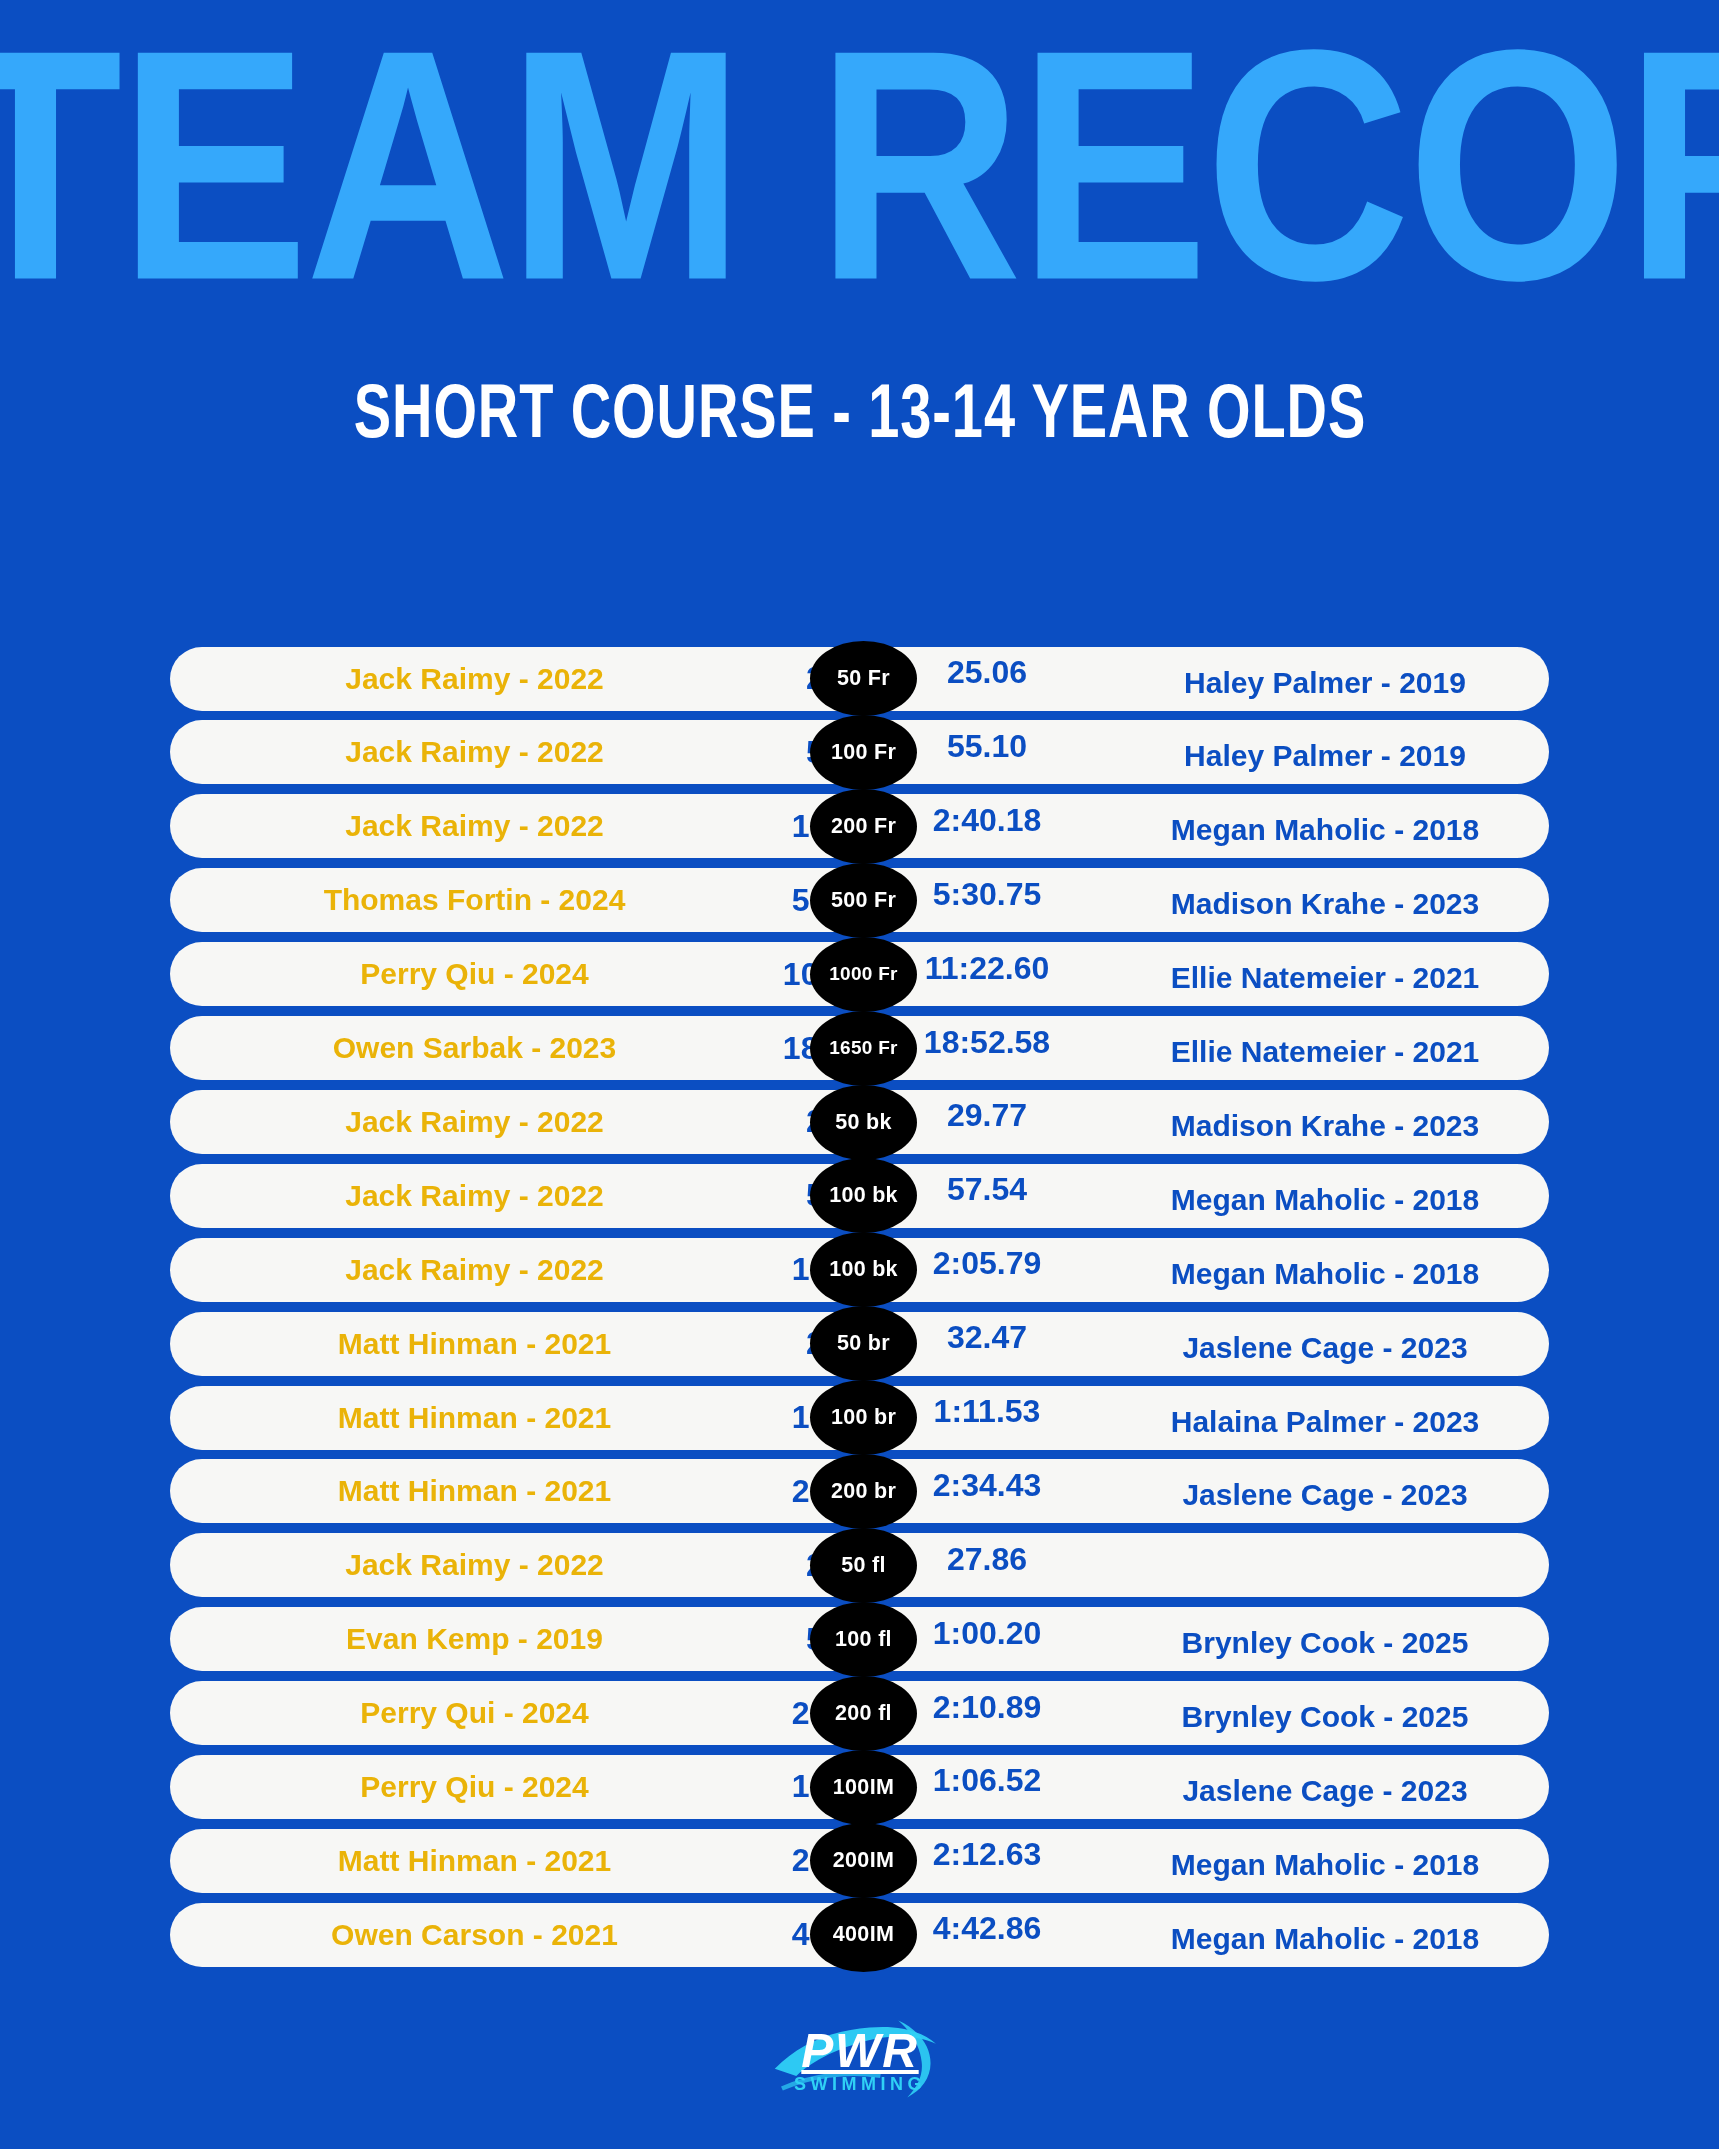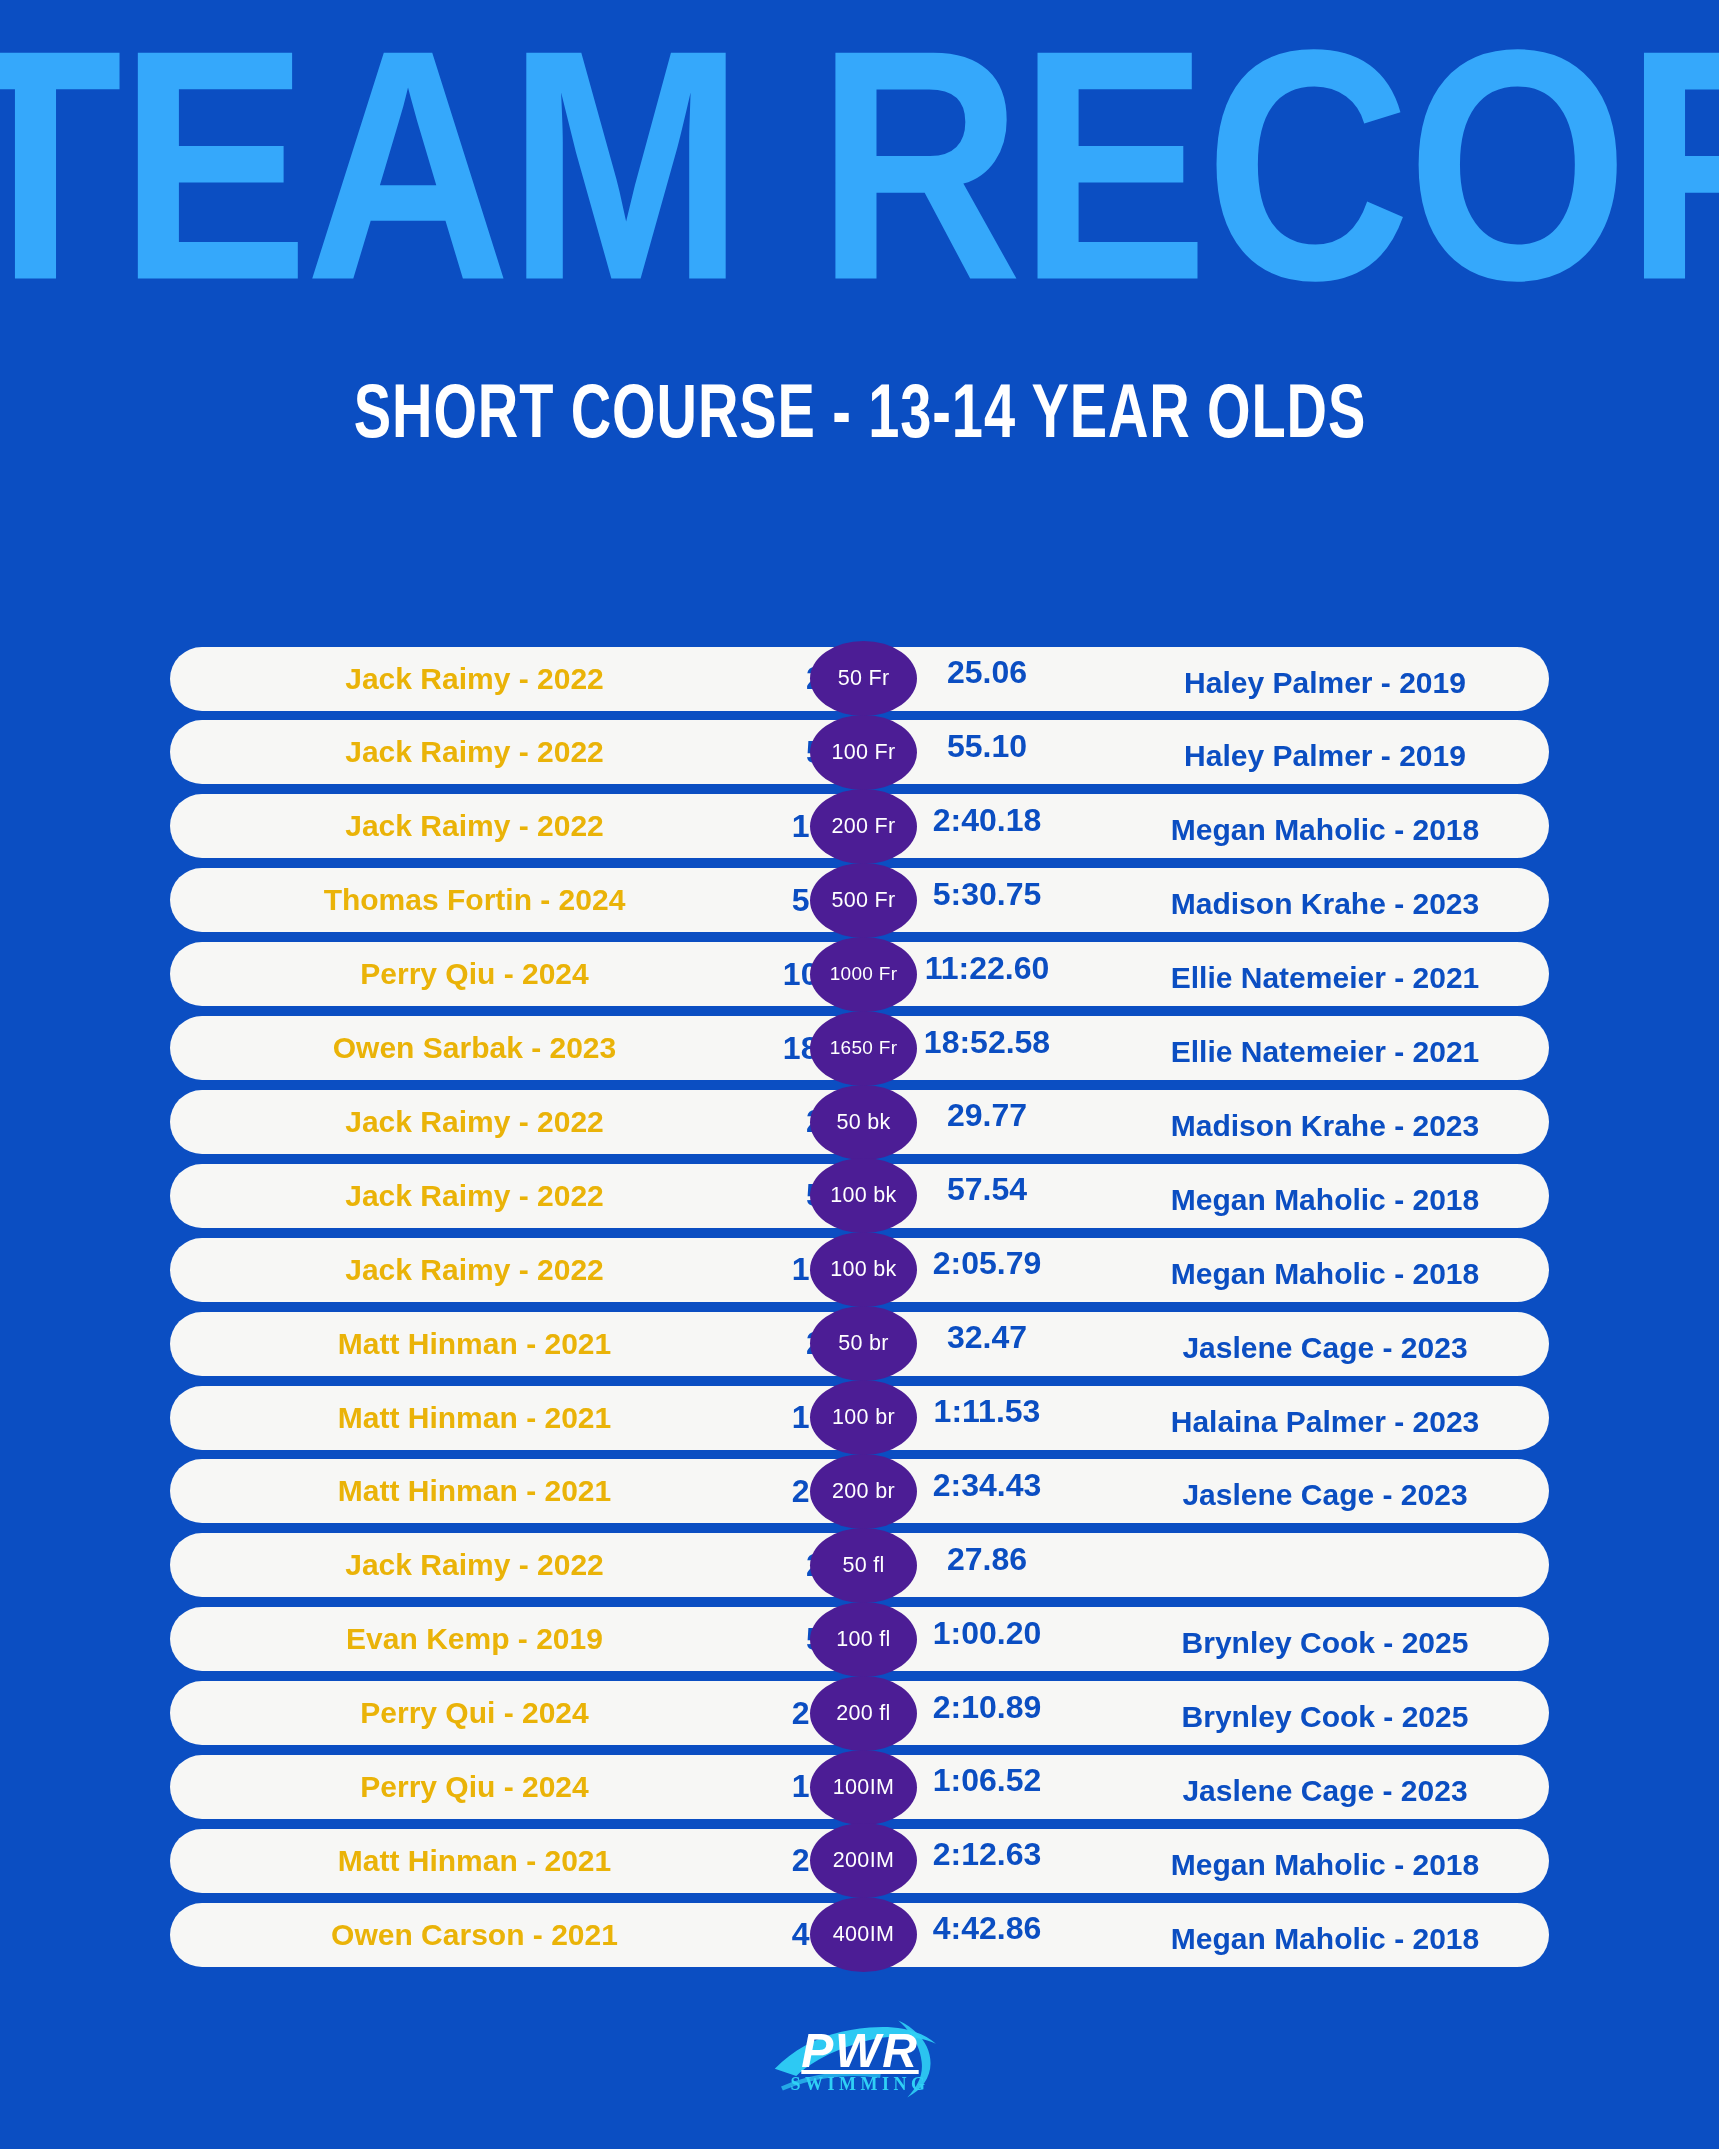--- a/index.html
+++ b/index.html
@@ -100,26 +100,26 @@
     font-size: 32px;
     white-space: nowrap;
   }
   .event {
     position: absolute;
     left: 640px;
     top: -1.8px;
     width: 107px;
     height: 75px;
     border-radius: 50%;
-    background: #4c1d95;
+    background: #000000;
     color: #ffffff;
     display: flex;
     align-items: center;
     justify-content: center;
-    font-weight: 400;
+    font-weight: 700;
     font-size: 21.5px;
     letter-spacing: 0.3px;
     z-index: 3;
     white-space: nowrap;
   }
   .event.small { font-size: 19px; }
   .women-time {
     position: absolute;
     left: 714px;
     top: 3.6px;
@@ -180,21 +180,20 @@
     position: absolute;
     left: 0;
     top: 64px;
     width: 206px;
     text-align: center;
     color: #2fd0f5;
     font-weight: 700;
     font-size: 18px;
     letter-spacing: 4.5px;
     line-height: 1;
-    font-family: Liberation Serif, serif;
   }
   .logo-swoosh {
     position: absolute;
     left: 7.2px;
     top: 1.8px;
     width: 197px;
     height: 90px;
   }
 </style>
 </head>

